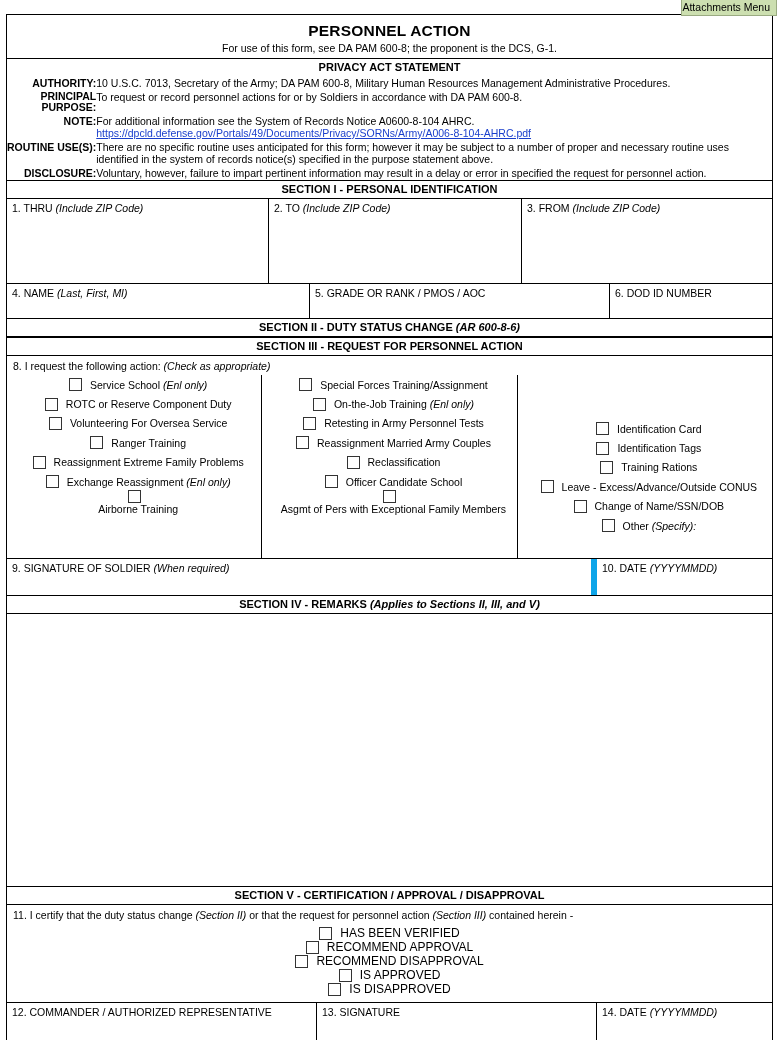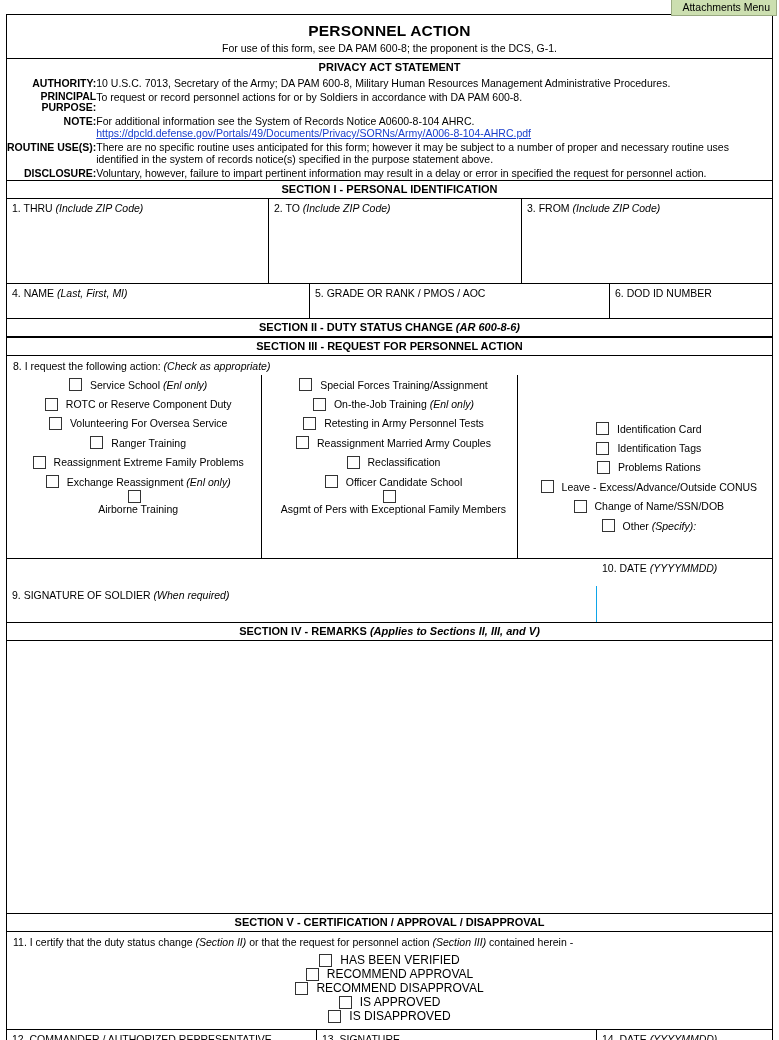--- a/index.html
+++ b/index.html
@@ -20,21 +20,21 @@
     display: flex;
     justify-content: flex-end;
     align-items: center;
     padding-right: 2px;
   }
   .attach-btn {
     background: #ccdfb0;
     border: 1px solid #9aab82;
     font-size: 10.5px;
     color: #000;
-    padding: 1px 6px 2px 10px;
+    padding: 1px 6px 2px 0;
     line-height: 12px;
     cursor: pointer;
   }
   .form {
     margin: 0 6px;
     border: 1px solid #000;
     border-bottom: 1px solid #000;
     width: 767px;
   }
   .title {
@@ -88,21 +88,21 @@
   .cbitem { display: flex; align-items: center; height: 19.4px; padding-left: 8px; justify-content: center; }
   .cbitem.tall { height: 23px; flex-direction: column; }
   .cb {
     width: 13px; height: 13px;
     border: 1px solid #333;
     background: #fff;
     margin-right: 8px;
     flex: 0 0 13px;
   }
   .sig-row { border-top: 1px solid #000; display: flex; }
-  .sig-left { flex: 1; border-right: 1px solid #0ea5e9; padding: 3px 5px; height: 36px; font-size: 10.5px; margin-top: 27px; }
+  .sig-left { flex: 1; border-right: 6px solid #0ea5e9; padding: 3px 5px; height: 36px; font-size: 10.5px; }
   .sig-right { width: 175px; padding: 3px 5px; font-size: 10.5px; }
   .remarks { height: 272px; }
   .cert-text { padding: 4px 6px 2px 6px; font-size: 10.5px; }
   .cert-boxes { display: flex; justify-content: space-around; padding: 3px 4px 6px 4px; font-size: 12px; flex-direction: column; }
   .cert-boxes .cbitem { padding-left: 0; height: auto; }
   .bottom-row { border-top: 1px solid #000; display: flex; }
   .bottom-row .cell { height: 42px; }
   .b1 { flex: 0 0 310px; }
   .b2 { flex: 0 0 280px; }
   .b3 { flex: 1; }
@@ -277,21 +277,21 @@
         <div class="cbitem">
           <span class="cb"></span>
           <span>Identification Card</span>
         </div>
         <div class="cbitem">
           <span class="cb"></span>
           <span>Identification Tags</span>
         </div>
         <div class="cbitem">
           <span class="cb"></span>
-          <span>Problems Rations</span>
+          <span>Training Rations</span>
         </div>
         <div class="cbitem">
           <span class="cb"></span>
           <span>Leave - Excess/Advance/Outside CONUS</span>
         </div>
         <div class="cbitem">
           <span class="cb"></span>
           <span>Change of Name/SSN/DOB</span>
         </div>
         <div class="cbitem">

